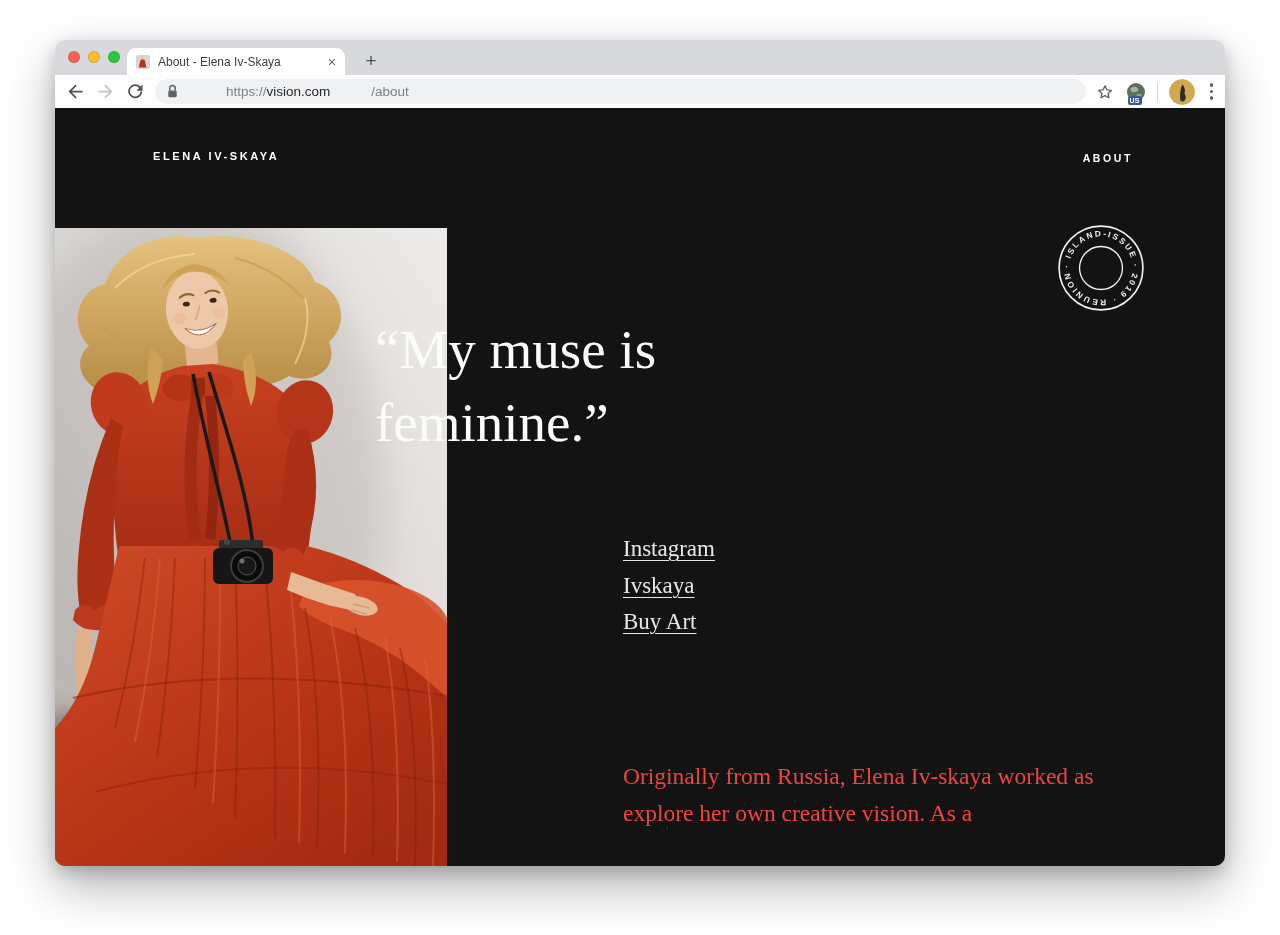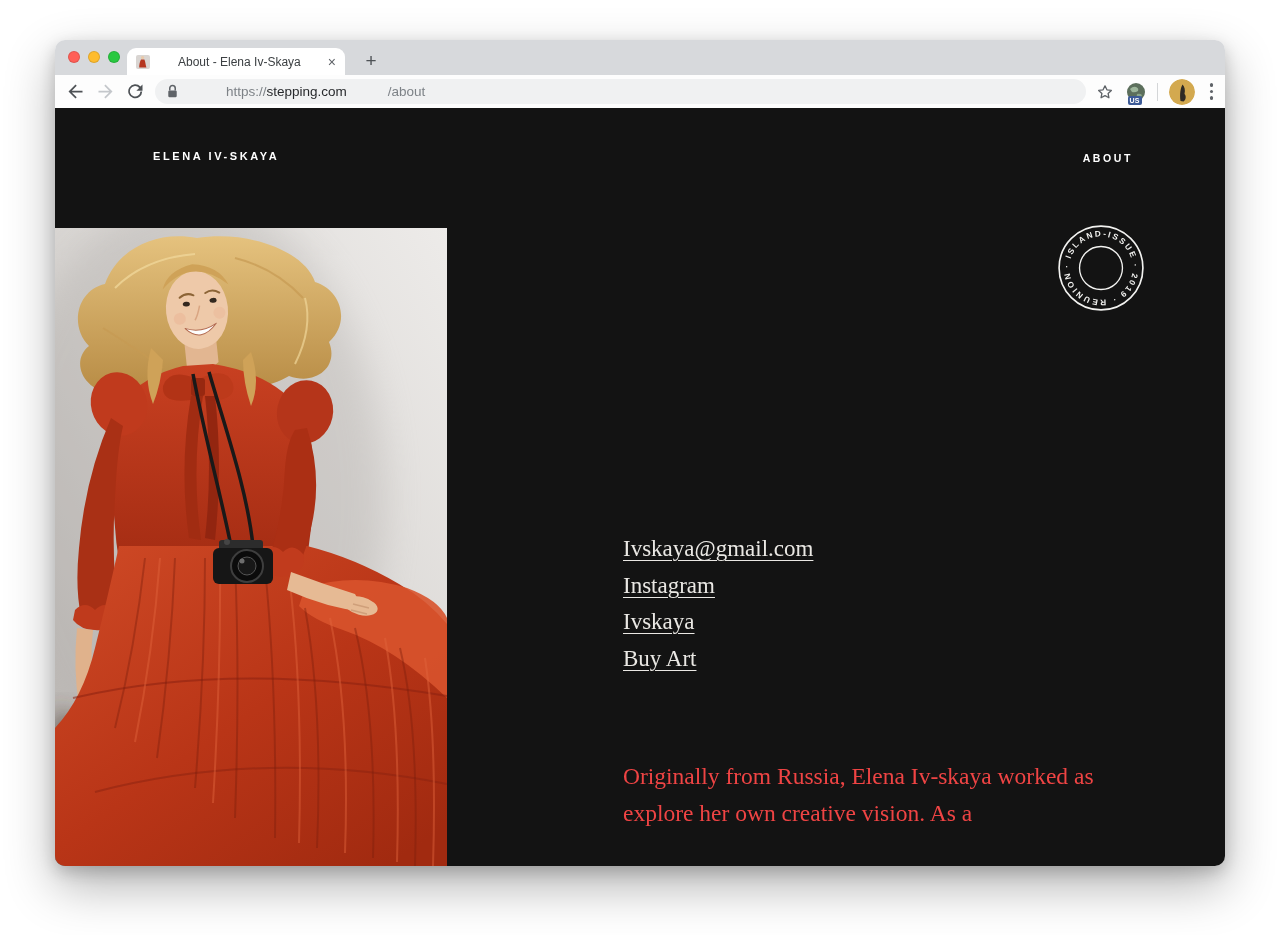--- a/index.html
+++ b/index.html
@@ -5,21 +5,21 @@
   html,body{margin:0;padding:0;background:#fff;font-family:"Liberation Sans",sans-serif;}
   .stage{position:relative;width:1280px;height:935px;background:#fff;overflow:hidden;}
   .win{position:absolute;left:55px;top:40px;width:1170px;height:826px;border-radius:10px;
        overflow:hidden;box-shadow:0 20px 50px rgba(0,0,0,.30),0 6px 16px rgba(0,0,0,.18);}
 
   
   .tabstrip{position:absolute;left:0;top:0;width:100%;height:35px;background:#d7d9dc;}
   .lights{position:absolute;left:13px;top:11px;display:flex;gap:8px;}
   .light{width:12px;height:12px;border-radius:50%;border:.5px solid rgba(0,0,0,.12);box-sizing:border-box;}
   .tab{position:absolute;left:72px;top:8px;width:218px;height:27px;background:#fff;
-       border-radius:9px 9px 0 0;display:flex;align-items:center;padding:0 9px;box-sizing:border-box;gap:20px;}
+       border-radius:9px 9px 0 0;display:flex;align-items:center;padding:0 9px;box-sizing:border-box;}
   .tab-title{font-size:12px;color:#3c4043;margin-left:8px;flex:1;white-space:nowrap;overflow:hidden;}
   .tab-close{color:#5f6368;font-size:14px;line-height:14px;cursor:default;}
   .newtab{position:absolute;left:303px;top:8px;width:26px;height:26px;color:#4e5256;font-size:19px;
           display:flex;align-items:center;justify-content:center;font-weight:400;}
 
   
   .toolbar{position:absolute;left:0;top:35px;width:100%;height:33px;background:#fdfdfd;}
   .navbtn{position:absolute;top:6px;width:21px;height:21px;}
   .omnibox{position:absolute;left:100px;top:4px;width:931px;height:25px;background:#f0f1f2;
            border-radius:13px;display:flex;align-items:center;padding:0 12px;box-sizing:border-box;}
@@ -92,21 +92,21 @@
             <path d="M17.65 6.35A8 8 0 1 0 19.7 12h-2.1a6 6 0 1 1-1.4-4.1L13 11h7V4z" fill="#4e5256"></path>
           </svg>
       </span>
       <div class="omnibox">
         <span style="display:flex">
           <svg width="11" height="15" viewBox="0 0 12 16">
               <path d="M3 7V4.5a3 3 0 0 1 6 0V7" fill="none" stroke="#5f6368" stroke-width="1.7"></path>
               <rect x="1.4" y="7" width="9.2" height="7.4" rx="1.4" fill="#5f6368"></rect>
             </svg>
         </span>
-        <span class="url"><span class="dim">https://</span><span class="host">stepping.com</span><span class="dim">/about</span></span>
+        <span class="url"><span class="dim">https://</span><span class="host">vision.com</span><span class="dim">/about</span></span>
       </div>
       <div class="rt-icons">
         <span style="display:flex">
           <svg width="20" height="20" viewBox="0 0 24 24">
               <path d="M12 4.6l2.3 4.8 5.3.7-3.9 3.6 1 5.2L12 16.3l-4.7 2.6 1-5.2-3.9-3.6 5.3-.7z" fill="none" stroke="#5f6368" stroke-width="1.6" stroke-linejoin="round"></path>
             </svg>
         </span>
         <span class="ext">
           <svg width="20" height="20" viewBox="0 0 20 20">
               <circle cx="10" cy="10" r="9" fill="#5c6f5c"></circle>
@@ -247,23 +247,26 @@
         <svg width="92" height="92" viewBox="0 0 90 90">
           <circle cx="45" cy="45" r="41" fill="none" stroke="#f2f2f0" stroke-width="1.6"></circle>
           <circle cx="45" cy="45" r="21" fill="none" stroke="#f2f2f0" stroke-width="1.3"></circle>
           <path id="stampPath" d="M 14,45 a 31,31 0 1 1 62,0 a 31,31 0 1 1 -62,0" fill="none"></path>
           <text font-family="Liberation Sans, sans-serif" font-size="8" letter-spacing="1.4" fill="#f2f2f0" font-weight="600">
             <textPath href="#stampPath" textLength="191">· ISLAND-ISSUE · 2019 · REUNION </textPath>
           </text>
         </svg>
       </div>
 
+      <div class="quote">
+        <div>“My muse is</div>
+        <div>feminine.”</div>
+      </div>
 
       <div class="links">
-        <a href="#">Ivskaya@gmail.com</a>
         <a href="#">Instagram</a>
         <a href="#">Ivskaya</a>
         <a href="#">Buy Art</a>
       </div>
 
       <div class="bio">
         <div>Originally from Russia, Elena Iv-skaya worked as</div>
         <div>explore her own creative vision. As a</div>
       </div>
     </div>

